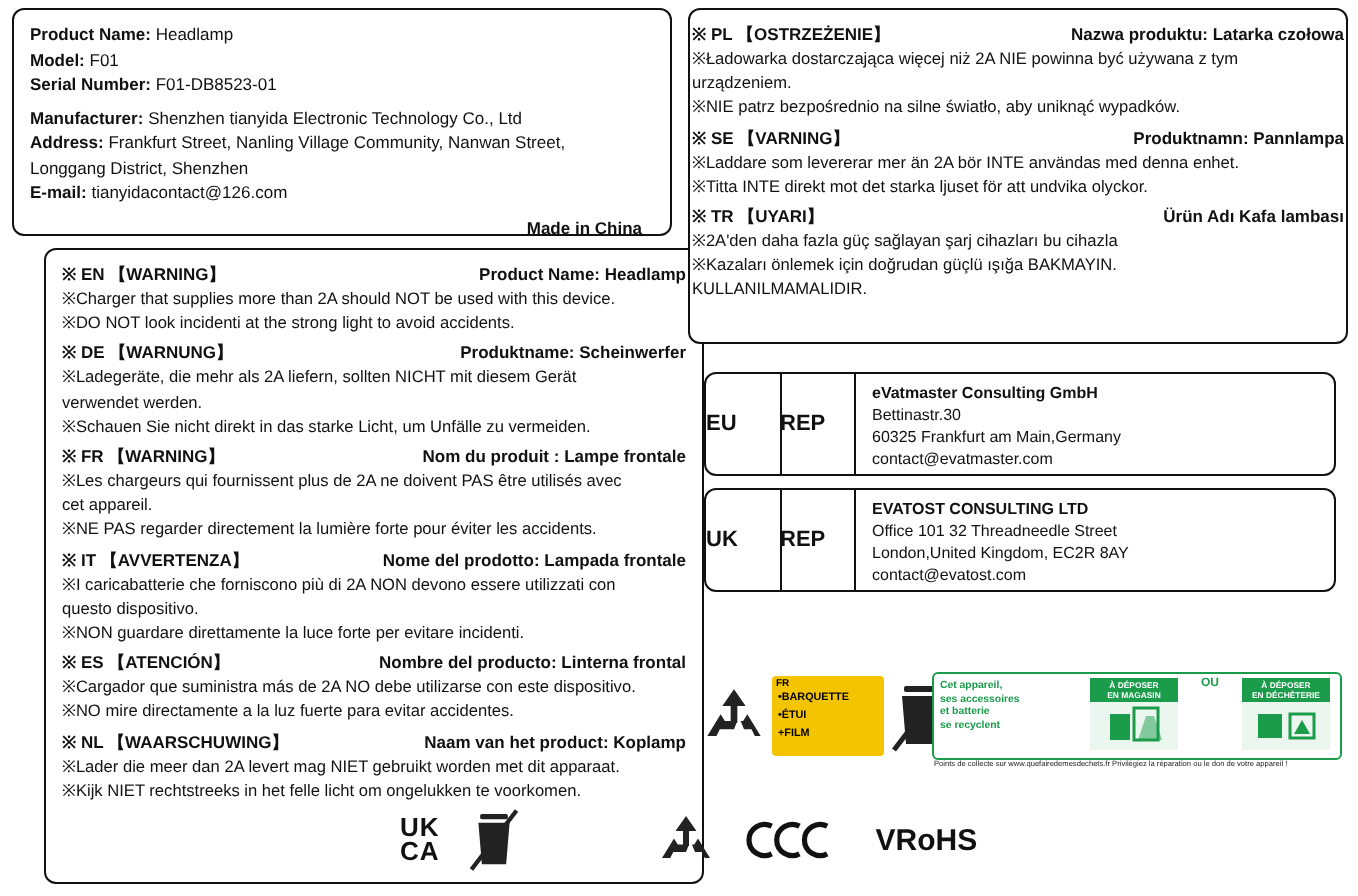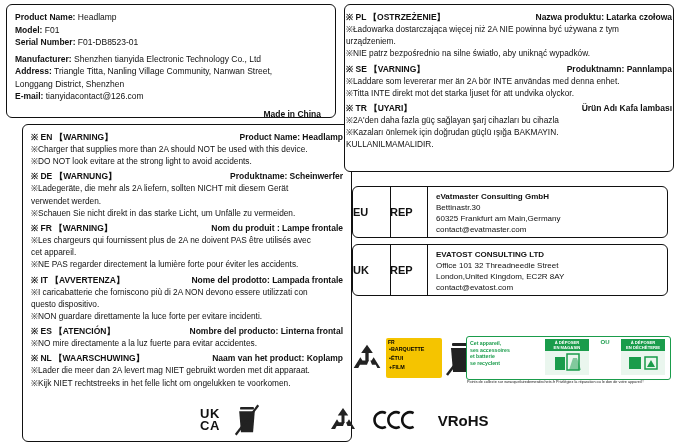--- a/index.html
+++ b/index.html
@@ -296,39 +296,39 @@
       <b>Serial Number:</b>
       <span>F01-DB8523-01</span>
     </div>
     <div class="pi-gap"></div>
     <div class="pi-line">
       <b>Manufacturer:</b>
       <span>Shenzhen tianyida Electronic Technology Co., Ltd</span>
     </div>
     <div class="pi-wrap">
       <b>Address:</b>
-      <span>Triangle Titta, Nanling Village Community, Nanwan Street,</span><br>
+      <span>Frankfurt Street, Nanling Village Community, Nanwan Street,</span><br>
       <span>Longgang District, Shenzhen</span>
     </div>
     <div class="pi-line">
       <b>E-mail:</b>
       <span>tianyidacontact@126.com</span>
     </div>
     <div class="made-in">Made in China</div>
   </div>
 
   <div class="box" id="warnings-left">
       <div class="warn-group">
         <div class="warn-head">
           <span class="lang">※ EN 【WARNING】</span>
           <span class="prod">Product Name: Headlamp</span>
         </div>
         <div class="warn-body">
           <div>※Charger that supplies more than 2A should NOT be used with this device.</div>
-          <div>※DO NOT look evitare at the strong light to avoid accidents.</div>
+          <div>※DO NOT look incidenti at the strong light to avoid accidents.</div>
         </div>
       </div>
       <div class="warn-group">
         <div class="warn-head">
           <span class="lang">※ DE 【WARNUNG】</span>
           <span class="prod">Produktname: Scheinwerfer</span>
         </div>
         <div class="warn-body">
           <div>※Ladegeräte, die mehr als 2A liefern, sollten NICHT mit diesem Gerät</div>
           <div>verwendet werden.</div>
@@ -356,20 +356,21 @@
           <div>questo dispositivo.</div>
           <div>※NON guardare direttamente la luce forte per evitare incidenti.</div>
         </div>
       </div>
       <div class="warn-group">
         <div class="warn-head">
           <span class="lang">※ ES 【ATENCIÓN】</span>
           <span class="prod">Nombre del producto: Linterna frontal</span>
         </div>
         <div class="warn-body">
+          <div>※Cargador que suministra más de 2A NO debe utilizarse con este dispositivo.</div>
           <div>※NO mire directamente a la luz fuerte para evitar accidentes.</div>
         </div>
       </div>
       <div class="warn-group">
         <div class="warn-head">
           <span class="lang">※ NL 【WAARSCHUWING】</span>
           <span class="prod">Naam van het product: Koplamp</span>
         </div>
         <div class="warn-body">
           <div>※Lader die meer dan 2A levert mag NIET gebruikt worden met dit apparaat.</div>

